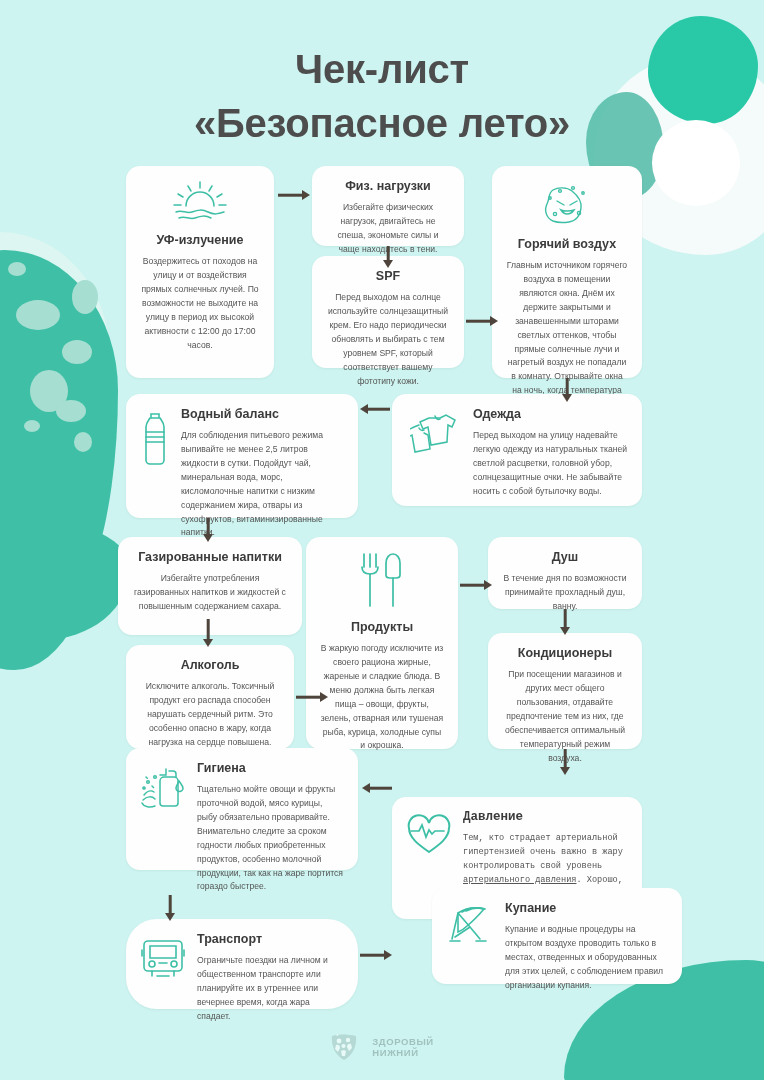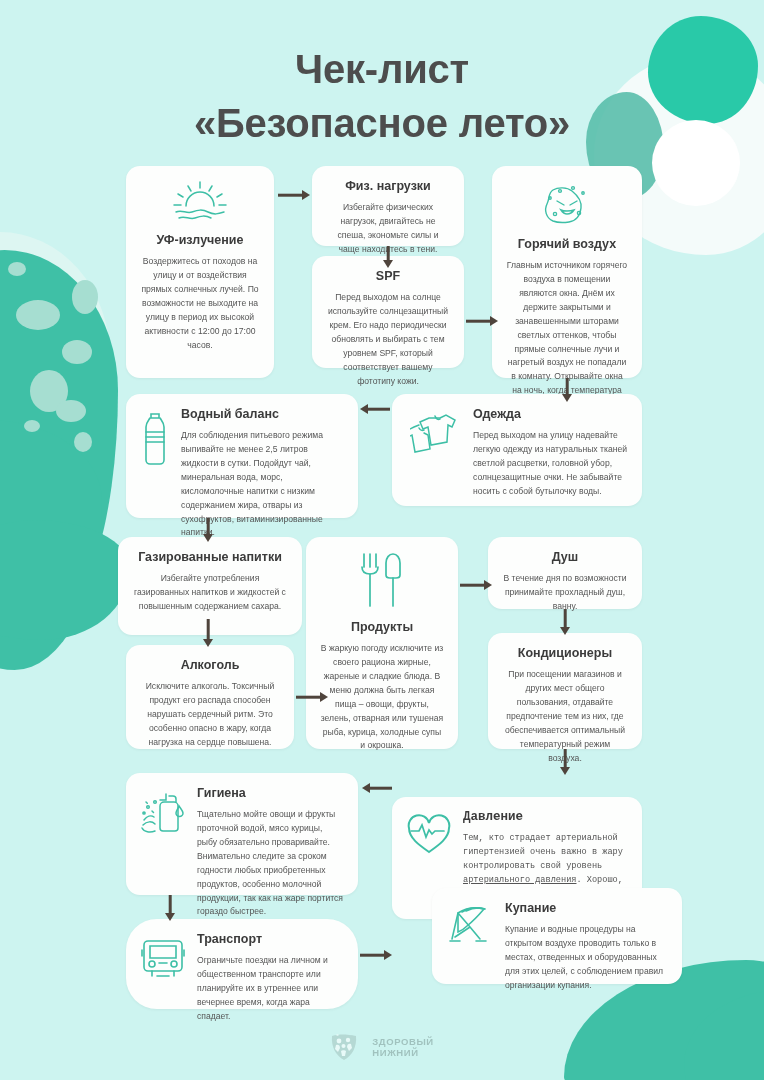--- a/index.html
+++ b/index.html
@@ -332,21 +332,21 @@
   <div class="card center" style="left:488px; top:633px; width:154px; height:116px;">
     <h3>Кондиционеры</h3>
     <p>При посещении магазинов и других мест общего пользования, отдавайте предпочтение тем из них, где обеспечивается оптимальный температурный режим воздуха.</p>
   </div>
 
   <div class="arrow d" style="left:558px; top:749px; width:14px; height:26px;">
     <span class="shaft"></span>
       <span class="head"></span>
   </div>
 
-  <div class="card row" style="left:126px; top:773px; width:232px; height:122px;">
+  <div class="card row" style="left:126px; top:748px; width:232px; height:122px;">
     <span class="icwrap">
       <span class="ic">
         <svg width="46" height="46" viewBox="0 0 46 46" fill="none" stroke="currentColor" stroke-width="1.5" stroke-linecap="round">
           <path d="M26 4v6h-6"></path>
           <path d="M29 6h4a3 3 0 0 1 3 3v3"></path>
           <path d="M24 12h10a4 4 0 0 1 4 4v22a3 3 0 0 1-3 3H23a3 3 0 0 1-3-3V16a4 4 0 0 1 4-4z"></path>
           <path d="M41 14c2 3 4 5 4 7a3.5 3.5 0 0 1-7 0c0-2 2-4 3-7z" transform="translate(-2,2)"></path>
           <path d="M4 30c3-4 7-5 10-3M3 35c4-4 9-4 12-1"></path>
           <path d="M2 38c2 4 8 5 13 3"></path>
           <circle cx="8" cy="17" r="1.3"></circle>

